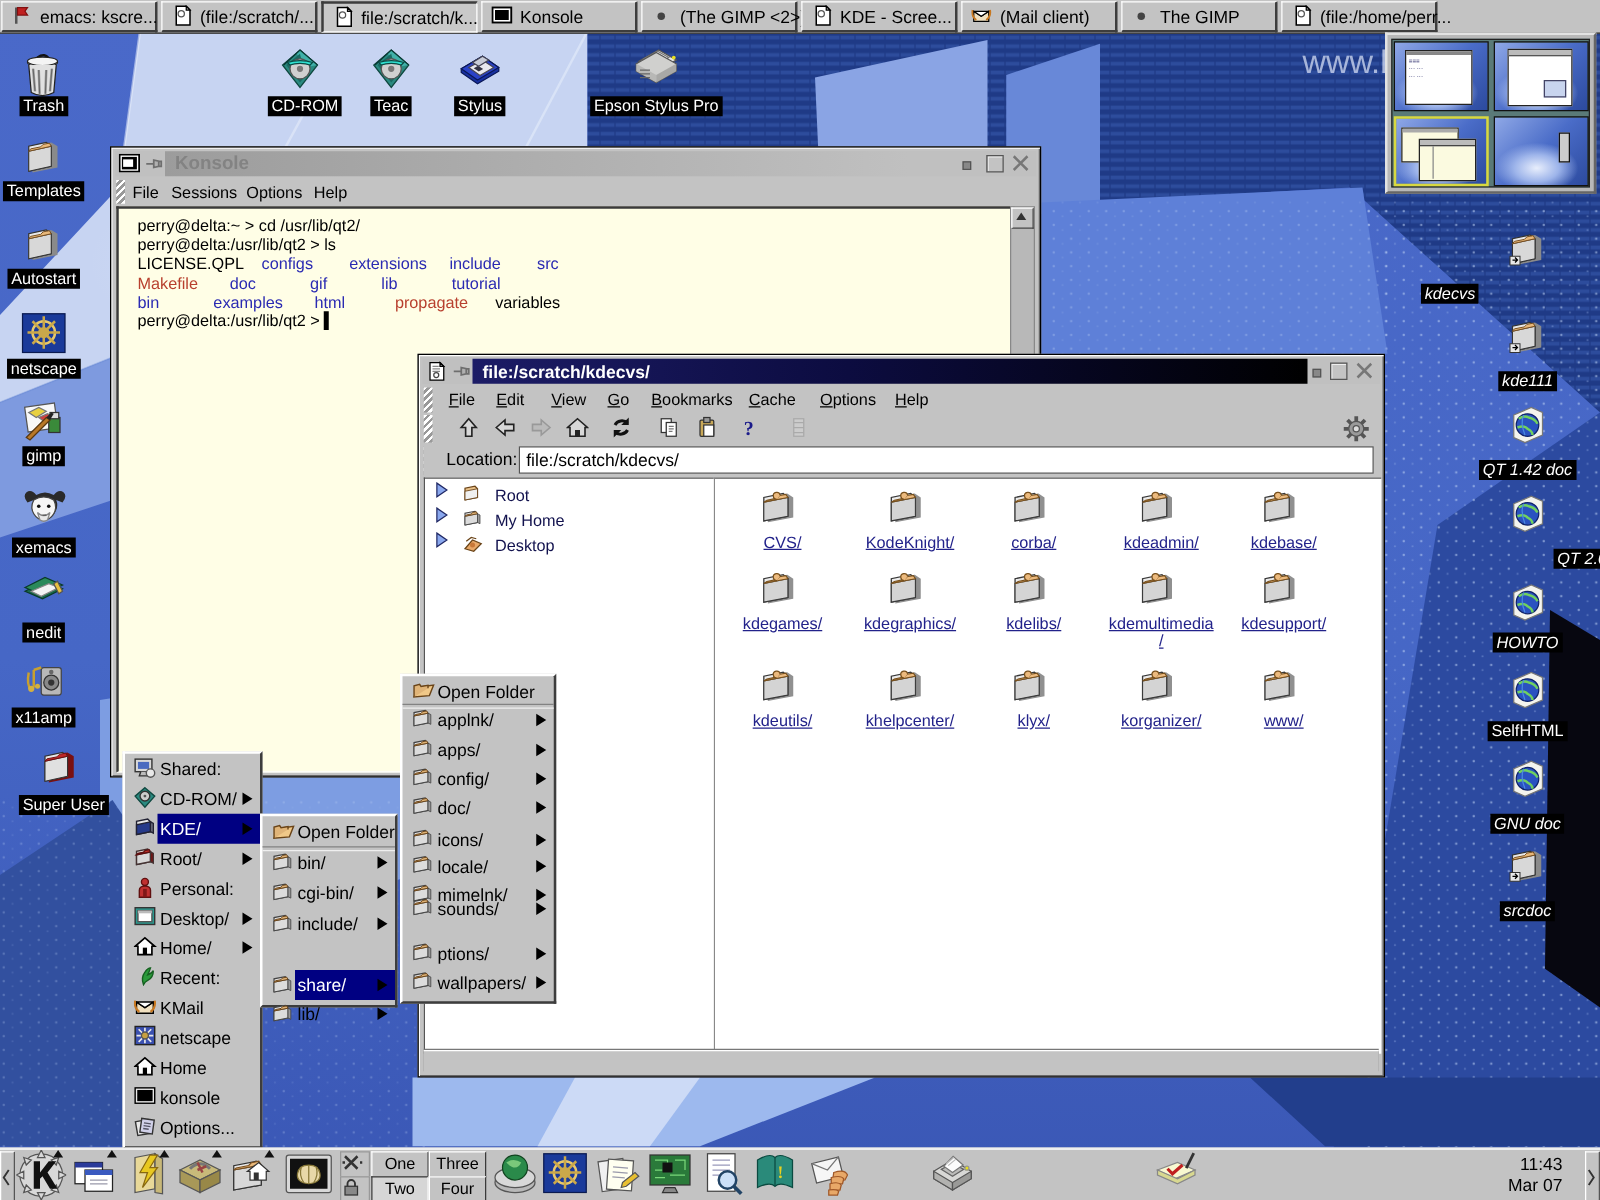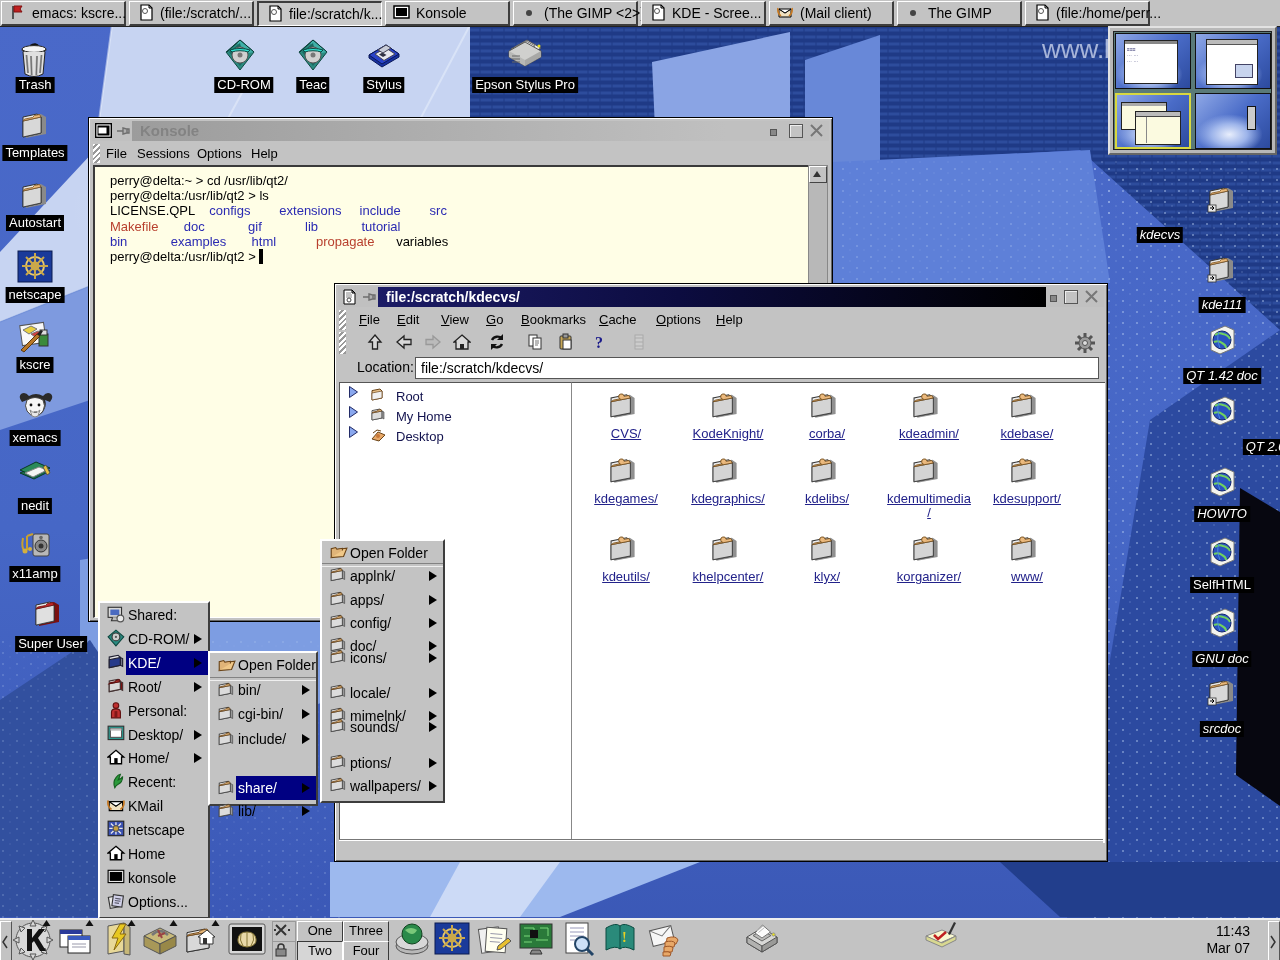--- a/index.html
+++ b/index.html
@@ -209,21 +209,21 @@
 <div class="dlabel" style="left:35px;top:287px">netscape</div>
 <div class="dicon" style="left:35px;top:320px"><svg width="36" height="34" viewBox="0 0 36 34">
       <rect x="4" y="4" width="24" height="20" fill="#f8f8f8" stroke="#555" transform="rotate(-8 16 14)"></rect>
 <path d="M6 10 l8 -4 6 3 -8 5 z" fill="#e8d040" stroke="#777"></path>
 <path d="M14 14 l7 -3 4 2 -7 4 z" fill="#d04040" stroke="#777"></path>
 <rect x="22" y="14" width="9" height="12" fill="#3a8a3a" stroke="#333"></rect>
 <rect x="23" y="10" width="7" height="5" fill="#ddd" stroke="#333"></rect>
 <path d="M4 30 l16 -16 3 2 -16 16 z" fill="#b87828" stroke="#5a3810"></path>
 <path d="M20 14 l4 -4 2 1 -3 5 z" fill="#222"></path>
     </svg></div>
-<div class="dlabel" style="left:35px;top:357px">kscre</div>
+<div class="dlabel" style="left:35px;top:357px">gimp</div>
 <div class="dicon" style="left:35px;top:390px"><svg width="36" height="36" viewBox="0 0 36 36">
       <path d="M4 4 q-3 3 1 8 l5 -2 q-2 6 1 10 q3 5 8 5 q6 0 8 -5 q3 -5 1 -10 l5 2 q4 -5 1 -8 q-4 -3 -8 2 q-7 -4 -14 0 q-4 -5 -8 -2" fill="#2a2a2a"></path>
 <path d="M10 10 q8 -5 16 0 q3 6 0 11 q-3 5 -8 5 q-5 0 -8 -5 q-3 -5 0 -11" fill="#f6f6f6" stroke="#444"></path>
 <path d="M13 20 q5 5 10 0 l-2 6 q-3 2 -6 0 z" fill="#e8e8e8" stroke="#888"></path>
 <circle cx="14" cy="15" r="1.4" fill="#111"></circle>
       <circle cx="22" cy="15" r="1.4" fill="#111"></circle>
 <path d="M17 22 h3" stroke="#555"></path>
     </svg></div>
 <div class="dlabel" style="left:35px;top:430px">xemacs</div>
 <div class="dicon" style="left:35px;top:461px"><svg width="36" height="34" viewBox="0 0 36 34">
@@ -866,21 +866,21 @@
     <div class="pitem" style="top:93.2px;height:23.3px;">
       <svg width="19" height="18" viewBox="0 0 17 16" style="top:2px">
         <path d="M2 13 l10 -2 v-7 l-2 -2 -8 1.6 z" fill="#e8e8e8" stroke="#444" stroke-width="0.9"></path>
 <path d="M2 13 l10 -2 v-7 l-10 2 z" fill="#dcdcdc" stroke="#444" stroke-width="0.7"></path>
 <path d="M2 6 l10 -2 -1 -1.6 -3 0.6 -1 1.2 -4 0.8 z" fill="#e0b478" stroke="#6a4418" stroke-width="0.7"></path>
 <path d="M12 11 l2 1 v-7 l-2 -1 z" fill="#999" stroke="#444" stroke-width="0.6"></path>
       </svg>
       <span class="txt" style="top:4px">doc/</span>
       <div class="arr"></div>
     </div>
-    <div class="pitem" style="top:105px;height:23.3px;">
+    <div class="pitem" style="top:119px;height:23.3px;">
       <svg width="19" height="18" viewBox="0 0 17 16" style="top:2px">
         <path d="M2 13 l10 -2 v-7 l-2 -2 -8 1.6 z" fill="#e8e8e8" stroke="#444" stroke-width="0.9"></path>
 <path d="M2 13 l10 -2 v-7 l-10 2 z" fill="#dcdcdc" stroke="#444" stroke-width="0.7"></path>
 <path d="M2 6 l10 -2 -1 -1.6 -3 0.6 -1 1.2 -4 0.8 z" fill="#e0b478" stroke="#6a4418" stroke-width="0.7"></path>
 <path d="M12 11 l2 1 v-7 l-2 -1 z" fill="#999" stroke="#444" stroke-width="0.6"></path>
       </svg>
       <span class="txt" style="top:4px">icons/</span>
       <div class="arr"></div>
     </div>
     <div class="pitem" style="top:139.8px;height:23.3px;">

